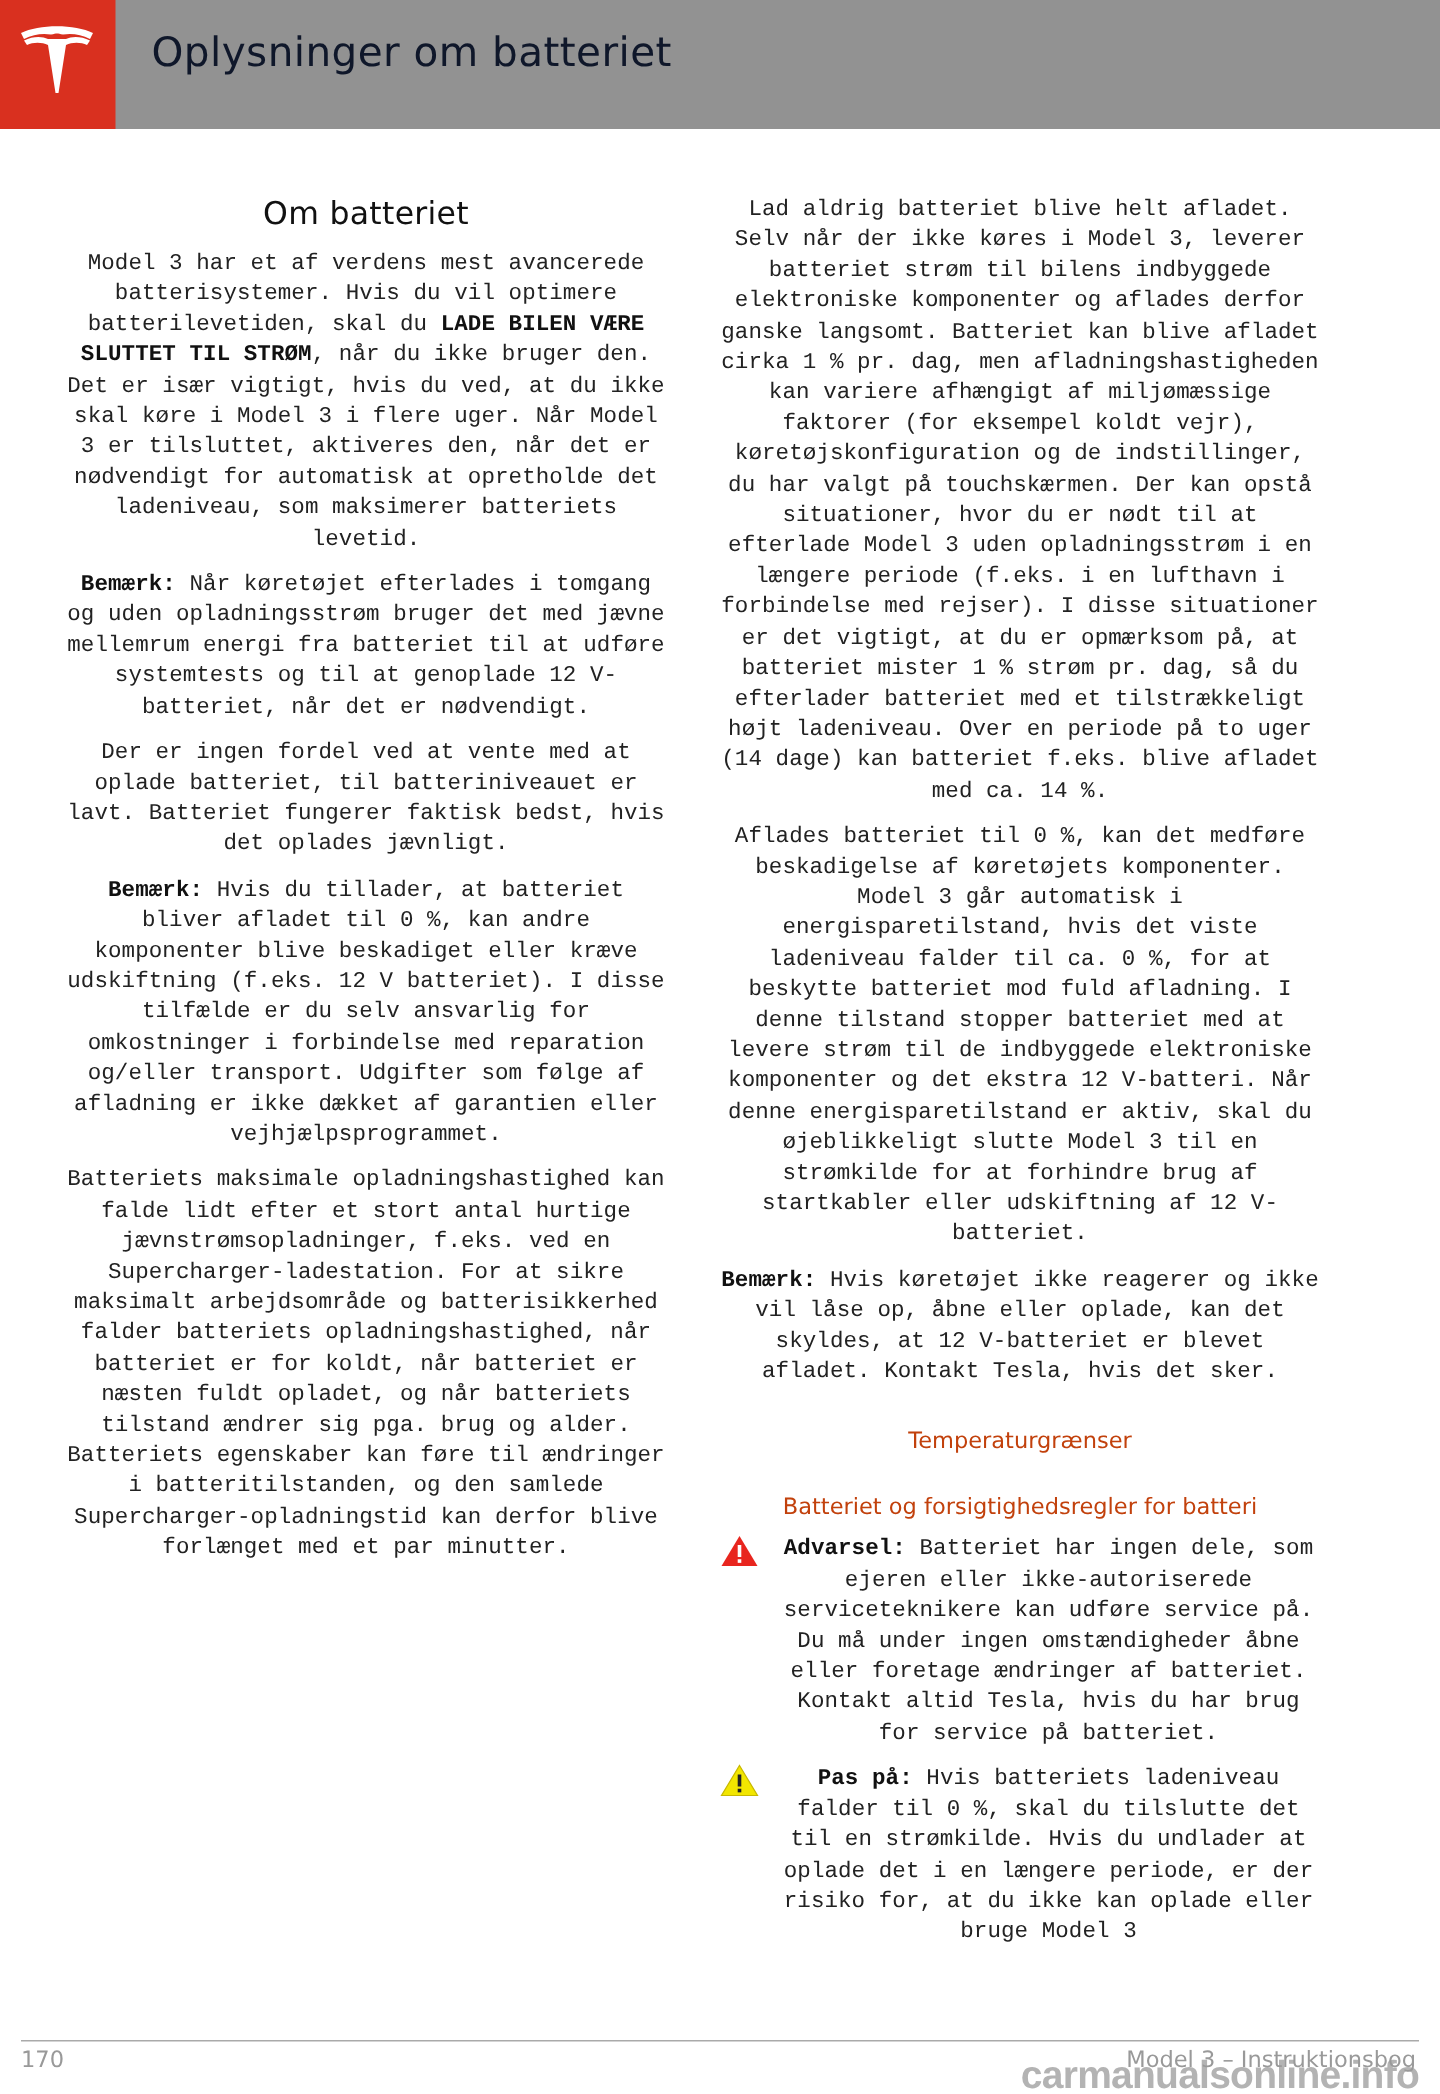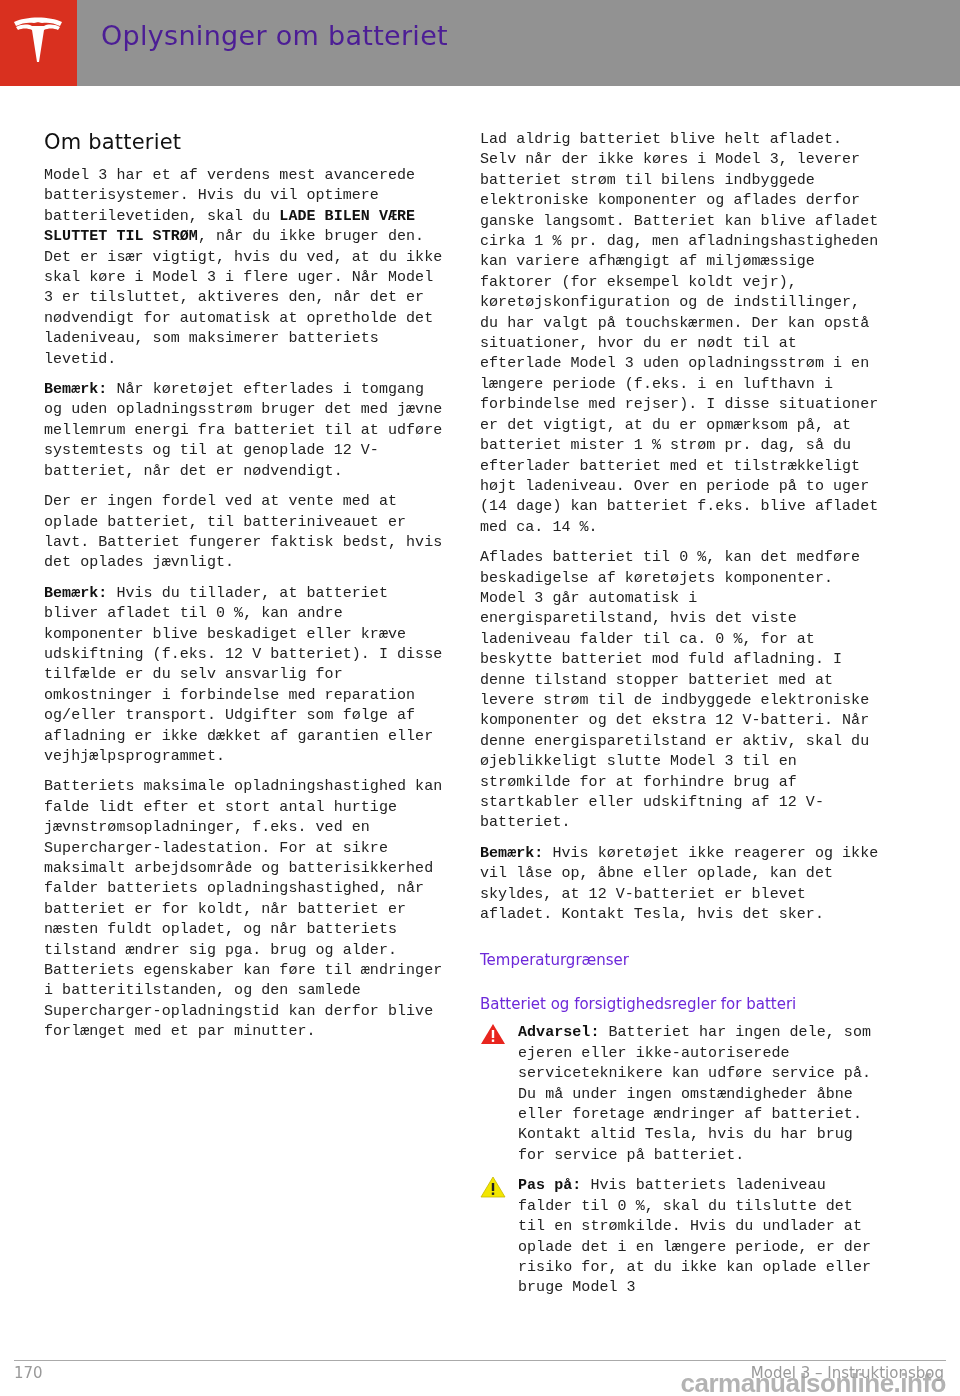--- a/index.html
+++ b/index.html
@@ -1,27 +1,27 @@
 <!DOCTYPE html>
 <html><head>
 <meta charset="utf-8">
 <style>
   html, body { margin:0; padding:0; background:#ffffff; }
   body { width:960px; height:1396px; position:relative; overflow:hidden;
          font-family:"DejaVu Sans", sans-serif; color:#1a1a1a; }
   .header { position:absolute; left:0; top:0; width:960px; height:86px; background:#929292; }
   .logo-box { position:absolute; left:0; top:0; width:77px; height:86px; background:#d9301f; }
   .logo-box svg { position:absolute; left:12px; top:16px; }
-  .header-title { position:absolute; left:101px; top:20px; font-size:27px; color:#4c1d95;
+  .header-title { position:absolute; left:101px; top:20px; font-size:27px; color:#0f172a;
                   letter-spacing:0.3px; font-weight:normal; }
-  .col { position:absolute; top:130px; width:400px; }
+  .col { position:absolute; top:130px; width:400px;text-align:center; }
   .col-left { left:44px; }
   .col-right { left:480px; }
   h2 { margin:0 0 12px 0; font-size:21px; font-weight:normal; color:#111; letter-spacing:0.2px; }
-  h3 { margin:26px 0 10px 0; font-size:15px; font-weight:normal; color:#6d28d9; }
+  h3 { margin:26px 0 10px 0; font-size:15px; font-weight:normal; color:#c2410c; }
   p { margin:0 0 10px 0; font-size:15px; line-height:20.4px; color:#222; letter-spacing:0.05px;font-family:Liberation Mono, monospace; }
   b { font-weight:bold; color:#111; }
   .notice { position:relative; padding-left:38px; margin-bottom:10px; }
   .notice .nicon { position:absolute; left:0; top:0; width:26px; height:22px; }
   .footer-line { position:absolute; left:14px; top:1360px; width:932px; height:1px; background:#aaaaaa; }
   .page-num { position:absolute; left:14px; top:1364px; font-size:15px; color:#999; }
   .footer-title { position:absolute; right:16px; top:1364px; font-size:15px; color:#999; }
   .watermark { position:absolute; right:14px; top:1368px; font-size:26px; color:#9a9a9a; opacity:0.75;
                font-family:"Liberation Sans", sans-serif; font-weight:bold; letter-spacing:-0.5px; }
 </style>

